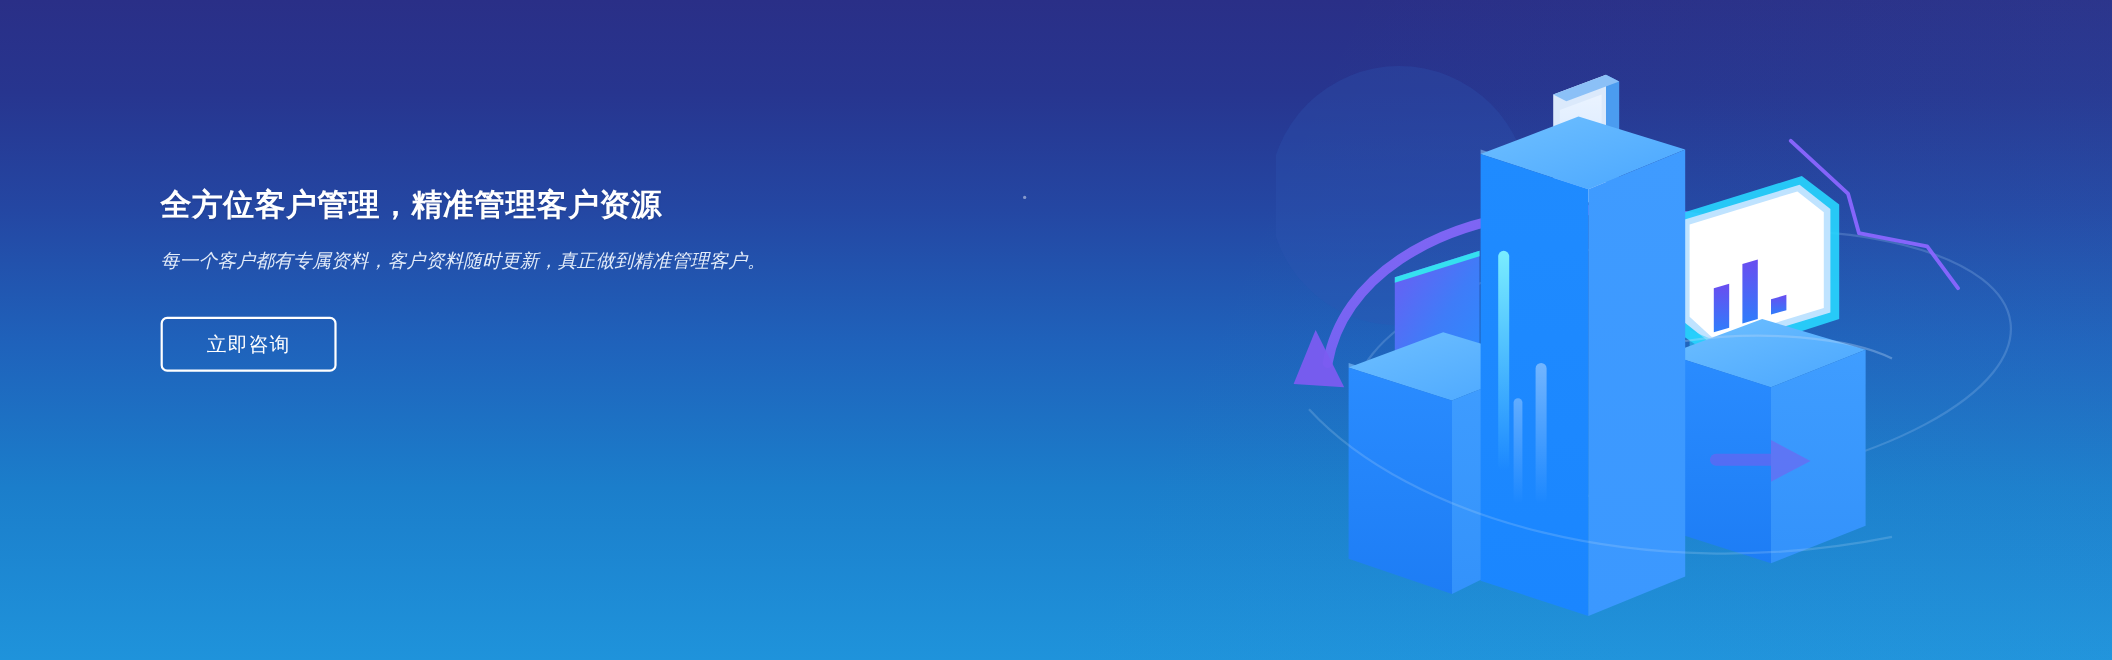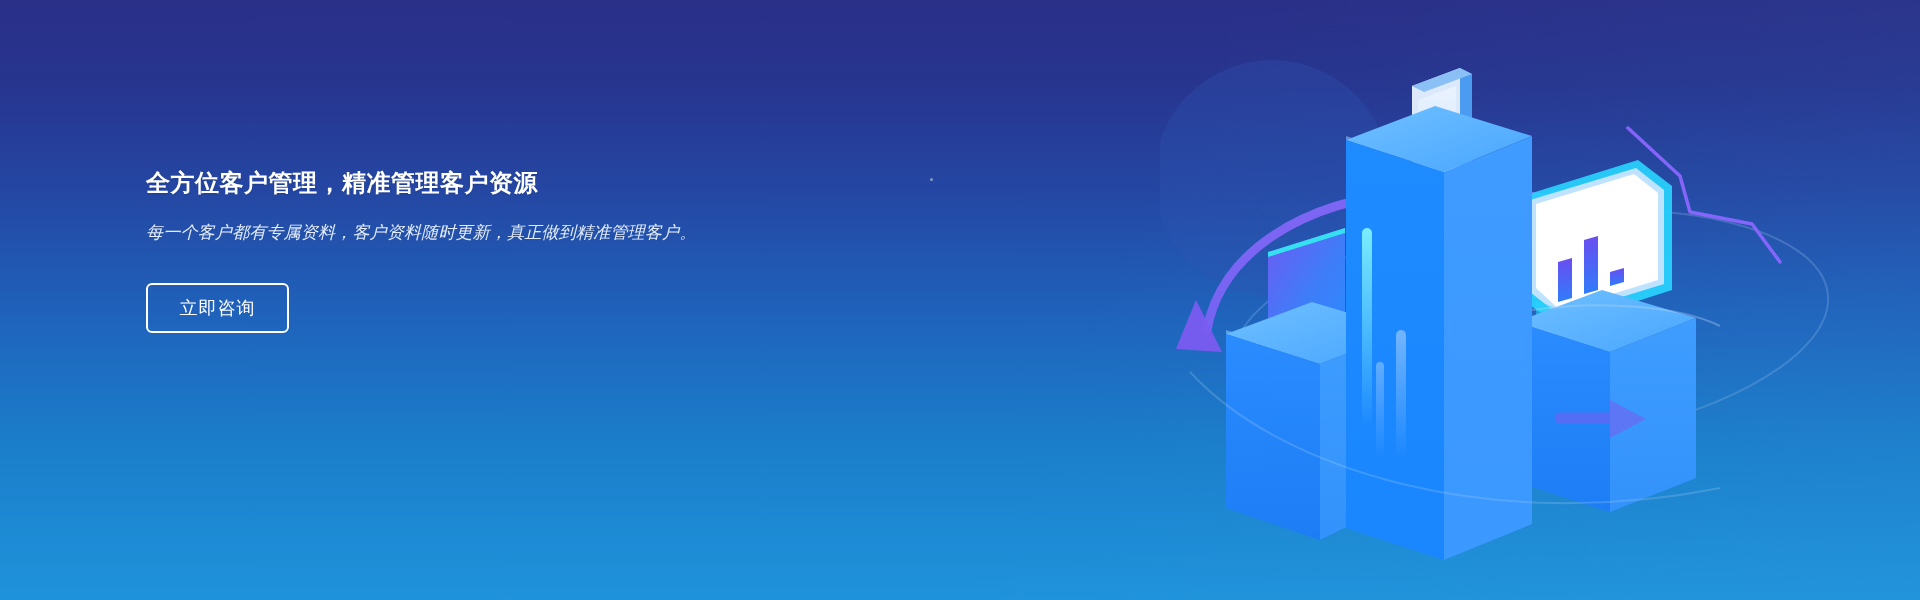--- a/index.html
+++ b/index.html
@@ -30,42 +30,42 @@
 
   
   .copy {
     position:absolute;
     left:146px; top:168px;
     width:640px;
     z-index:5;
   }
   .headline {
     color:#ffffff;
-    font-size:24px;
+    font-size:28px;
     font-weight:bold;
     letter-spacing:.5px;
     line-height:1.25;
     white-space:nowrap;
     text-shadow:0 1px 2px rgba(0,0,0,.12);
   }
   .subtext {
     margin-top:22px;
     color:#e3ecf9;
     font-size:17px;
     line-height:1.58;
     width:590px;
     letter-spacing:.2px;
     font-style:italic;
   }
   .cta {
     margin-top:36px;
     display:inline-flex;
     align-items:center;
     justify-content:center;
-    width:143px; height:50px;
+    width:160px; height:50px;
     border:2px solid #ffffff;
     border-radius:6px;
     color:#ffffff;
     font-size:18px;
     letter-spacing:1px;
     background:transparent;
     cursor:pointer;
     user-select:none;
   }
 

